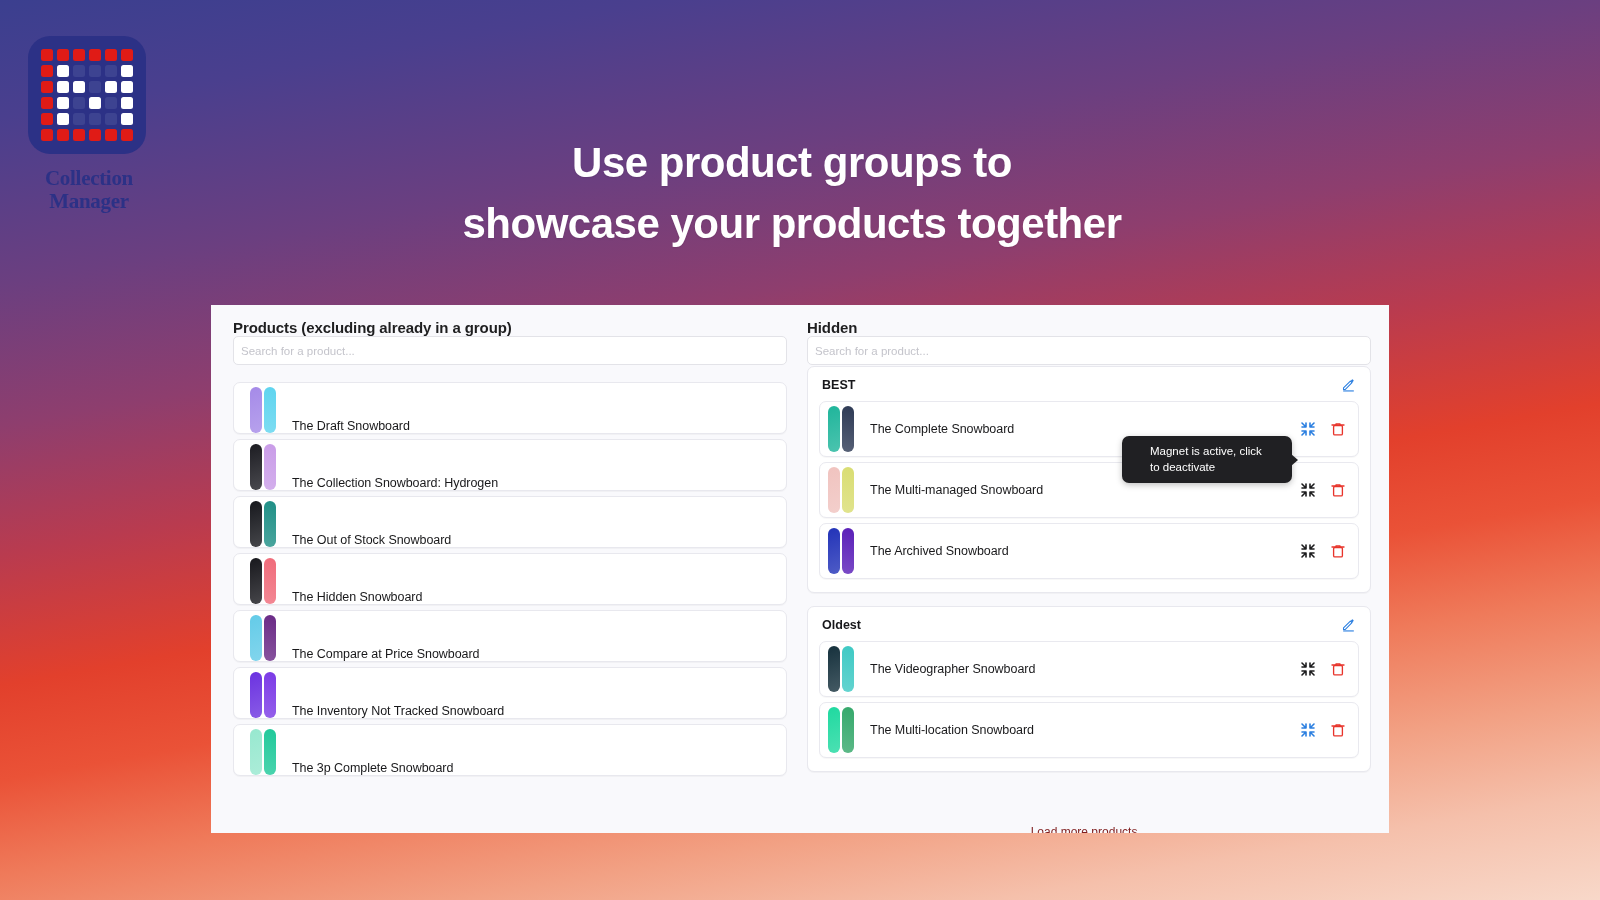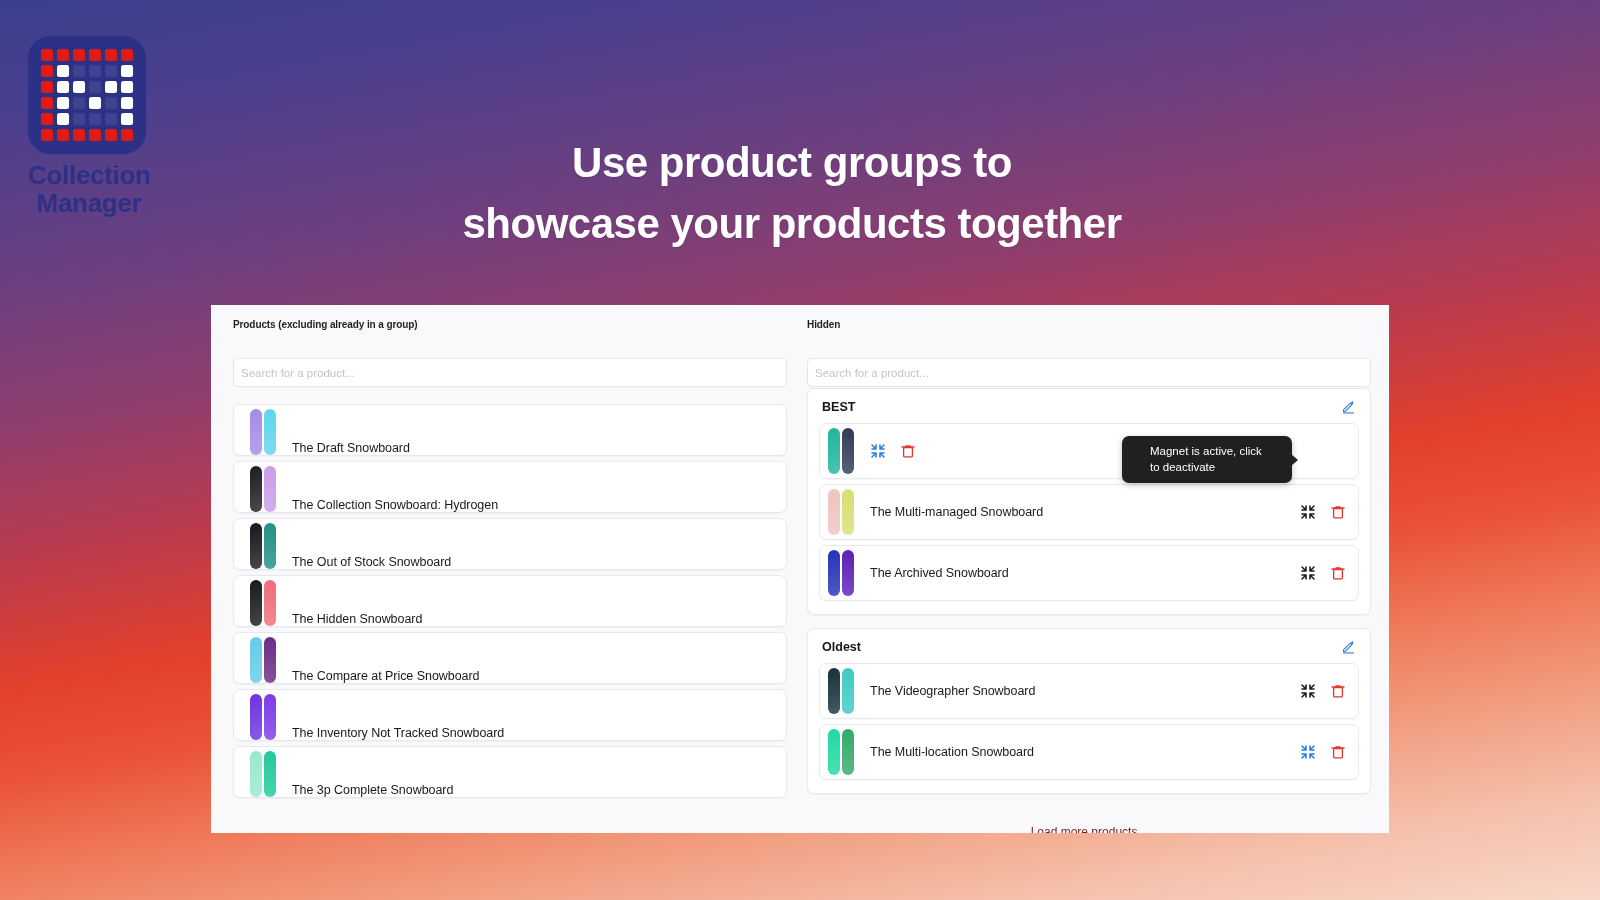--- a/index.html
+++ b/index.html
@@ -47,26 +47,27 @@
     grid-template-columns: repeat(6, 1fr);
     grid-template-rows: repeat(6, 1fr);
     gap: 4px;
     padding: 13px;
   }
   .lcell { border-radius: 2.5px; }
   .lc-red   { background: #e01b16; }
   .lc-white { background: #ffffff; }
   .lc-navy  { background: #3d4391; }
   #logo-text {
-    margin-top: 7px;
-    font-size: 26px;
+    margin-top: 13px;
+    font-size: 21px;
     line-height: 1.08;
     font-weight: 700;
     color: #2c3186;
     letter-spacing: -0.3px;
+    font-family: Liberation Serif, serif;
   }
 
   
   #headline {
     position: absolute;
     left: 0; right: 16px;
     top: 133px;
     text-align: center;
     color: #ffffff;
     font-size: 42px;
@@ -88,24 +89,24 @@
     overflow: hidden;
     display: flex;
     gap: 0;
     padding: 14px 18px 0 12px;
   }
   .column { position: relative; }
   #col-products { width: 580px; padding: 0 10px 0 10px; }
   #col-groups  { width: 580px; padding: 0 0px 0 10px; }
 
   .col-title {
-    font-size: 10px;
+    font-size: 15px;
     font-weight: 700;
     color: #1f1f20;
-    margin-bottom: 28px;
+    margin-bottom: 0;
     letter-spacing: -0.1px;
   }
 
   .search-box {
     width: 100%;
     height: 29px;
     border: 1px solid #e3e3e8;
     border-radius: 5px;
     background: #ffffff;
     font-size: 11.5px;
@@ -363,20 +364,21 @@
                 <path d="M15.2 6.3 17.2 4.3a1.4 1.4 0 0 1 2 0l.6.6a1.4 1.4 0 0 1 0 2l-2 2z" fill="#2b7fe0"></path>
                 <line x1="3.5" y1="22.3" x2="20.5" y2="22.3" stroke="#2b7fe0" stroke-width="1.8"></line>
               </svg>
             </div>
             <div class="group-rows">
               <div class="group-row">
                 <div class="thumb">
                   <div class="board" style="background: linear-gradient(160deg, rgb(31, 181, 155), rgba(31, 181, 155, 0.8));"></div>
                   <div class="board" style="background: linear-gradient(200deg, rgb(46, 58, 85), rgba(46, 58, 85, 0.8));"></div>
                 </div>
+                <span class="prod-label">The Complete Snowboard</span>
                 <div class="row-actions">
                   <svg viewBox="0 0 24 24" class="magnet-icon">
                     <path d="M3 3 L9 9 M9 3 L9 9 L3 9" stroke="#2b7fe0" stroke-width="2.4" stroke-linecap="round" stroke-linejoin="round" fill="none"></path>
                     <path d="M21 3 L15 9 M15 3 L15 9 L21 9" stroke="#2b7fe0" stroke-width="2.4" stroke-linecap="round" stroke-linejoin="round" fill="none"></path>
                     <path d="M3 21 L9 15 M9 21 L9 15 L3 15" stroke="#2b7fe0" stroke-width="2.4" stroke-linecap="round" stroke-linejoin="round" fill="none"></path>
                     <path d="M21 21 L15 15 M15 21 L15 15 L21 15" stroke="#2b7fe0" stroke-width="2.4" stroke-linecap="round" stroke-linejoin="round" fill="none"></path>
                   </svg>
                   <svg viewBox="0 0 24 24" class="trash-icon">
                     <path d="M3 6h18" stroke="#e8342b" stroke-width="2" stroke-linecap="round"></path>
                     <path d="M9 6V4.2h6V6" stroke="#e8342b" stroke-width="2" stroke-linejoin="round" fill="none"></path>

